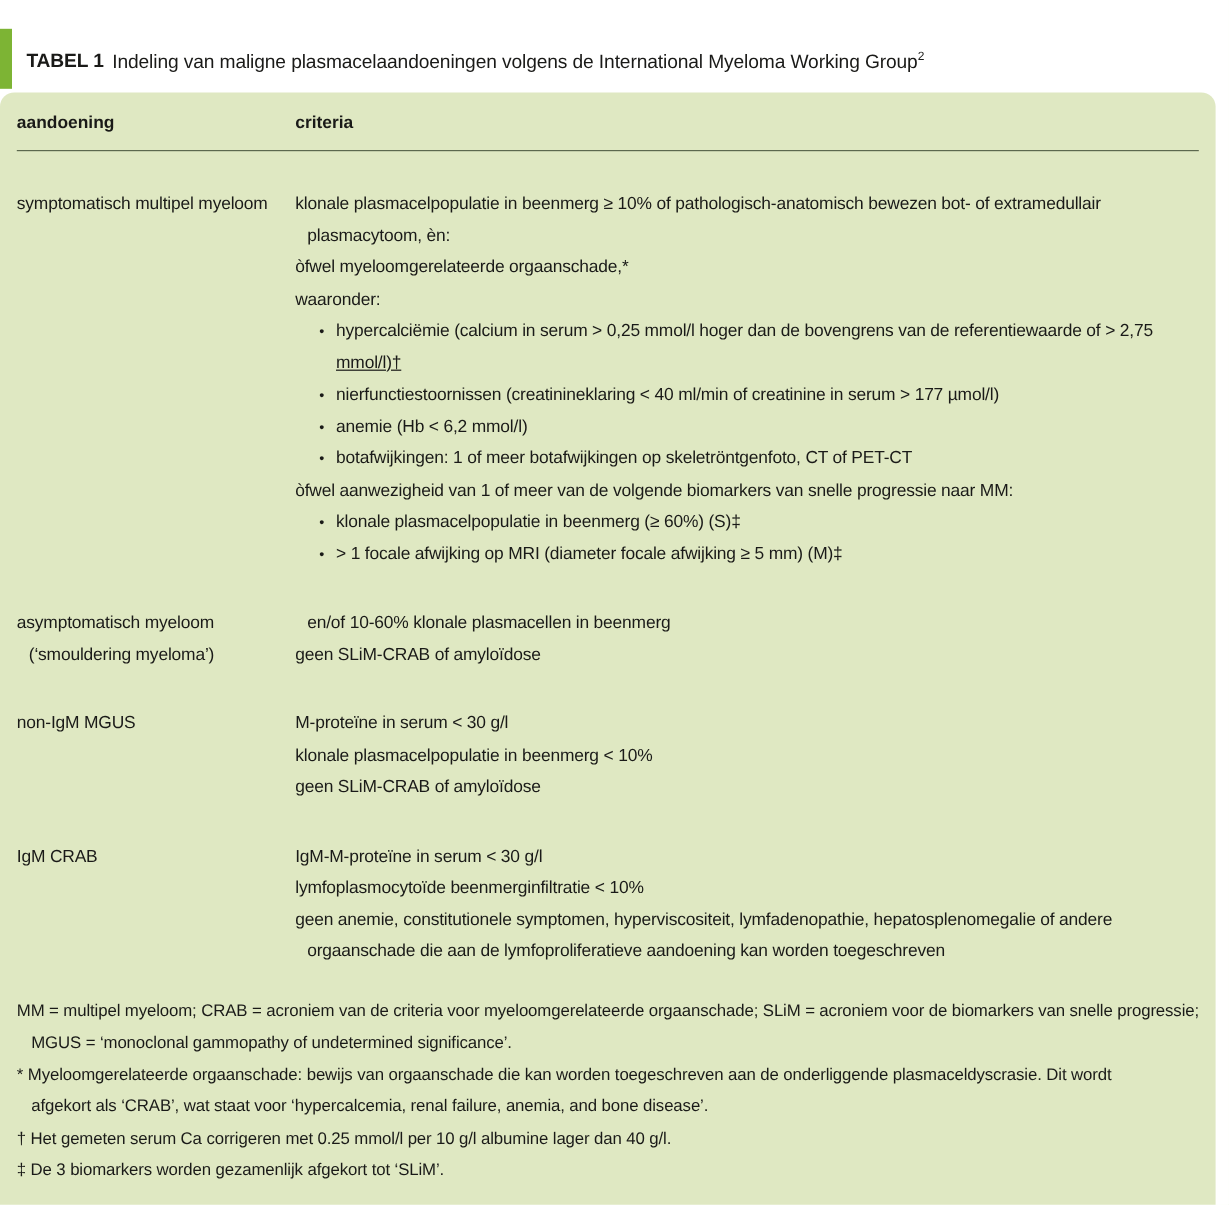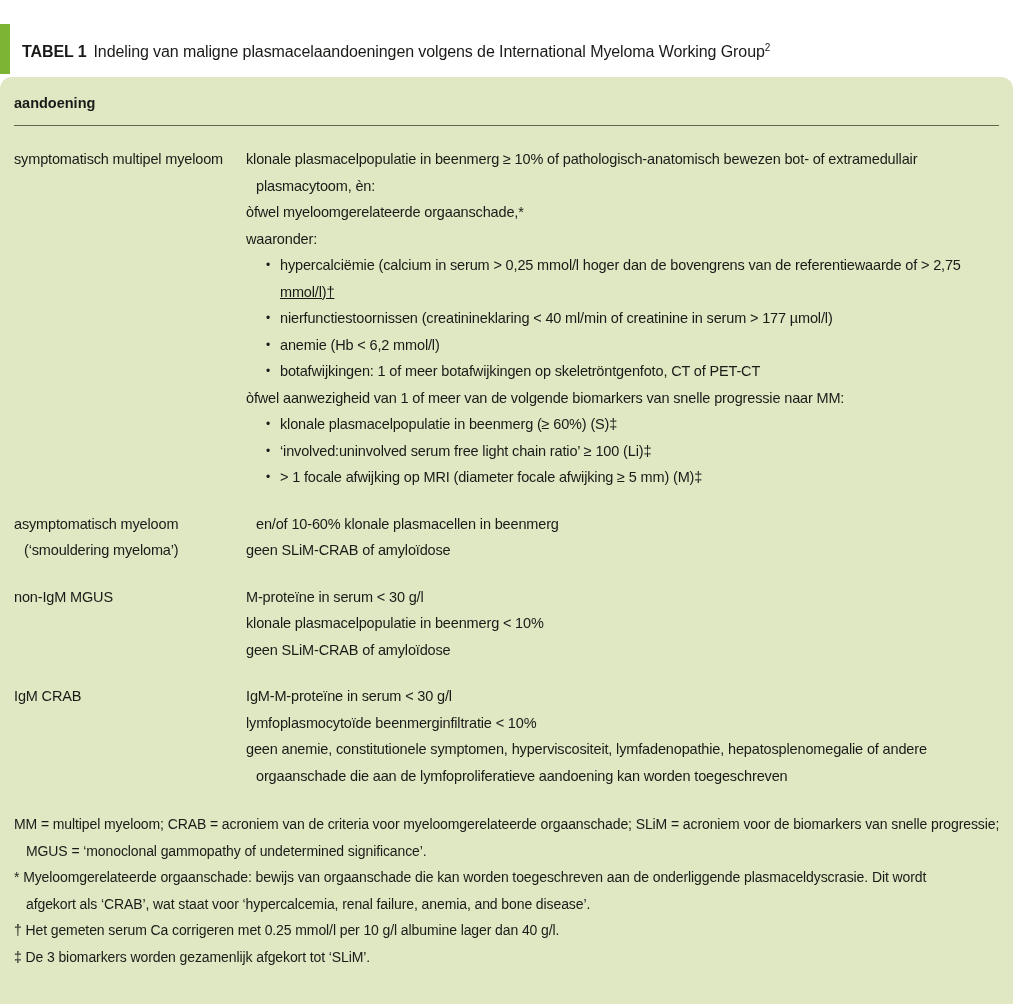--- a/index.html
+++ b/index.html
@@ -36,21 +36,21 @@
   .panel{
     width:1013px;height:940px;
     background:var(--panel);
     border-radius:12px;
     padding:13px 14px 0 14px;
     overflow:hidden;
   }
   .grid{display:grid;grid-template-columns:232px 1fr;}
   .thead{font-weight:bold;font-size:14.5px;line-height:26px;}
   .divider{border-top:1px solid var(--divider);margin-top:9px;}
-  .row{margin-top:20px;}
+  .row{margin-top:31px;}
   .line{
     font-size:14.5px;
     line-height:26.5px;
     letter-spacing:-0.15px;
     white-space:nowrap;
   }
   .cont{padding-left:10px;}
   .bullet{position:relative;padding-left:34px;}
   .bullet::before{
     content:"\2022";
@@ -71,40 +71,40 @@
 <body>
 
 <header class="caption">
   <span class="bar"></span>
   <span class="lbl">TABEL 1</span><span>Indeling van maligne plasmacelaandoeningen volgens de International Myeloma Working Group</span><sup>2</sup>
 </header>
 
 <section class="panel">
   <div class="grid thead">
     <div>aandoening</div>
+    <div>criteria</div>
   </div>
   <div class="divider"></div>
   <div id="tbody">
       <div class="grid row">
         <div class="col1">
           <div class="line">symptomatisch multipel myeloom</div>
         </div>
         <div class="col2">
           <div class="line plain">klonale plasmacelpopulatie in beenmerg ≥ 10% of pathologisch-anatomisch bewezen bot- of extramedullair</div>
           <div class="line cont">plasmacytoom, èn:</div>
           <div class="line plain">òfwel myeloomgerelateerde orgaanschade,*</div>
           <div class="line plain">waaronder:</div>
           <div class="line bullet">hypercalciëmie (calcium in serum &gt; 0,25 mmol/l hoger dan de bovengrens van de referentiewaarde of &gt; 2,75</div>
           <div class="line bulletcont">mmol/l)†</div>
           <div class="line bullet">nierfunctiestoornissen (creatinineklaring &lt; 40 ml/min of creatinine in serum &gt; 177 µmol/l)</div>
           <div class="line bullet">anemie (Hb &lt; 6,2 mmol/l)</div>
           <div class="line bullet">botafwijkingen: 1 of meer botafwijkingen op skeletröntgenfoto, CT of PET-CT</div>
           <div class="line plain">òfwel aanwezigheid van 1 of meer van de volgende biomarkers van snelle progressie naar MM:</div>
           <div class="line bullet">klonale plasmacelpopulatie in beenmerg (≥ 60%) (S)‡</div>
-          <div class="line bullet">‘involved:uninvolved serum free light chain ratio’ ≥ 100 (Li)‡</div>
           <div class="line bullet">&gt; 1 focale afwijking op MRI (diameter focale afwijking ≥ 5 mm) (M)‡</div>
         </div>
       </div>
       <div class="grid row">
         <div class="col1">
           <div class="line">asymptomatisch myeloom</div>
           <div class="line cont">(‘smouldering myeloma’)</div>
         </div>
         <div class="col2">
           <div class="line cont">en/of 10-60% klonale plasmacellen in beenmerg</div>

